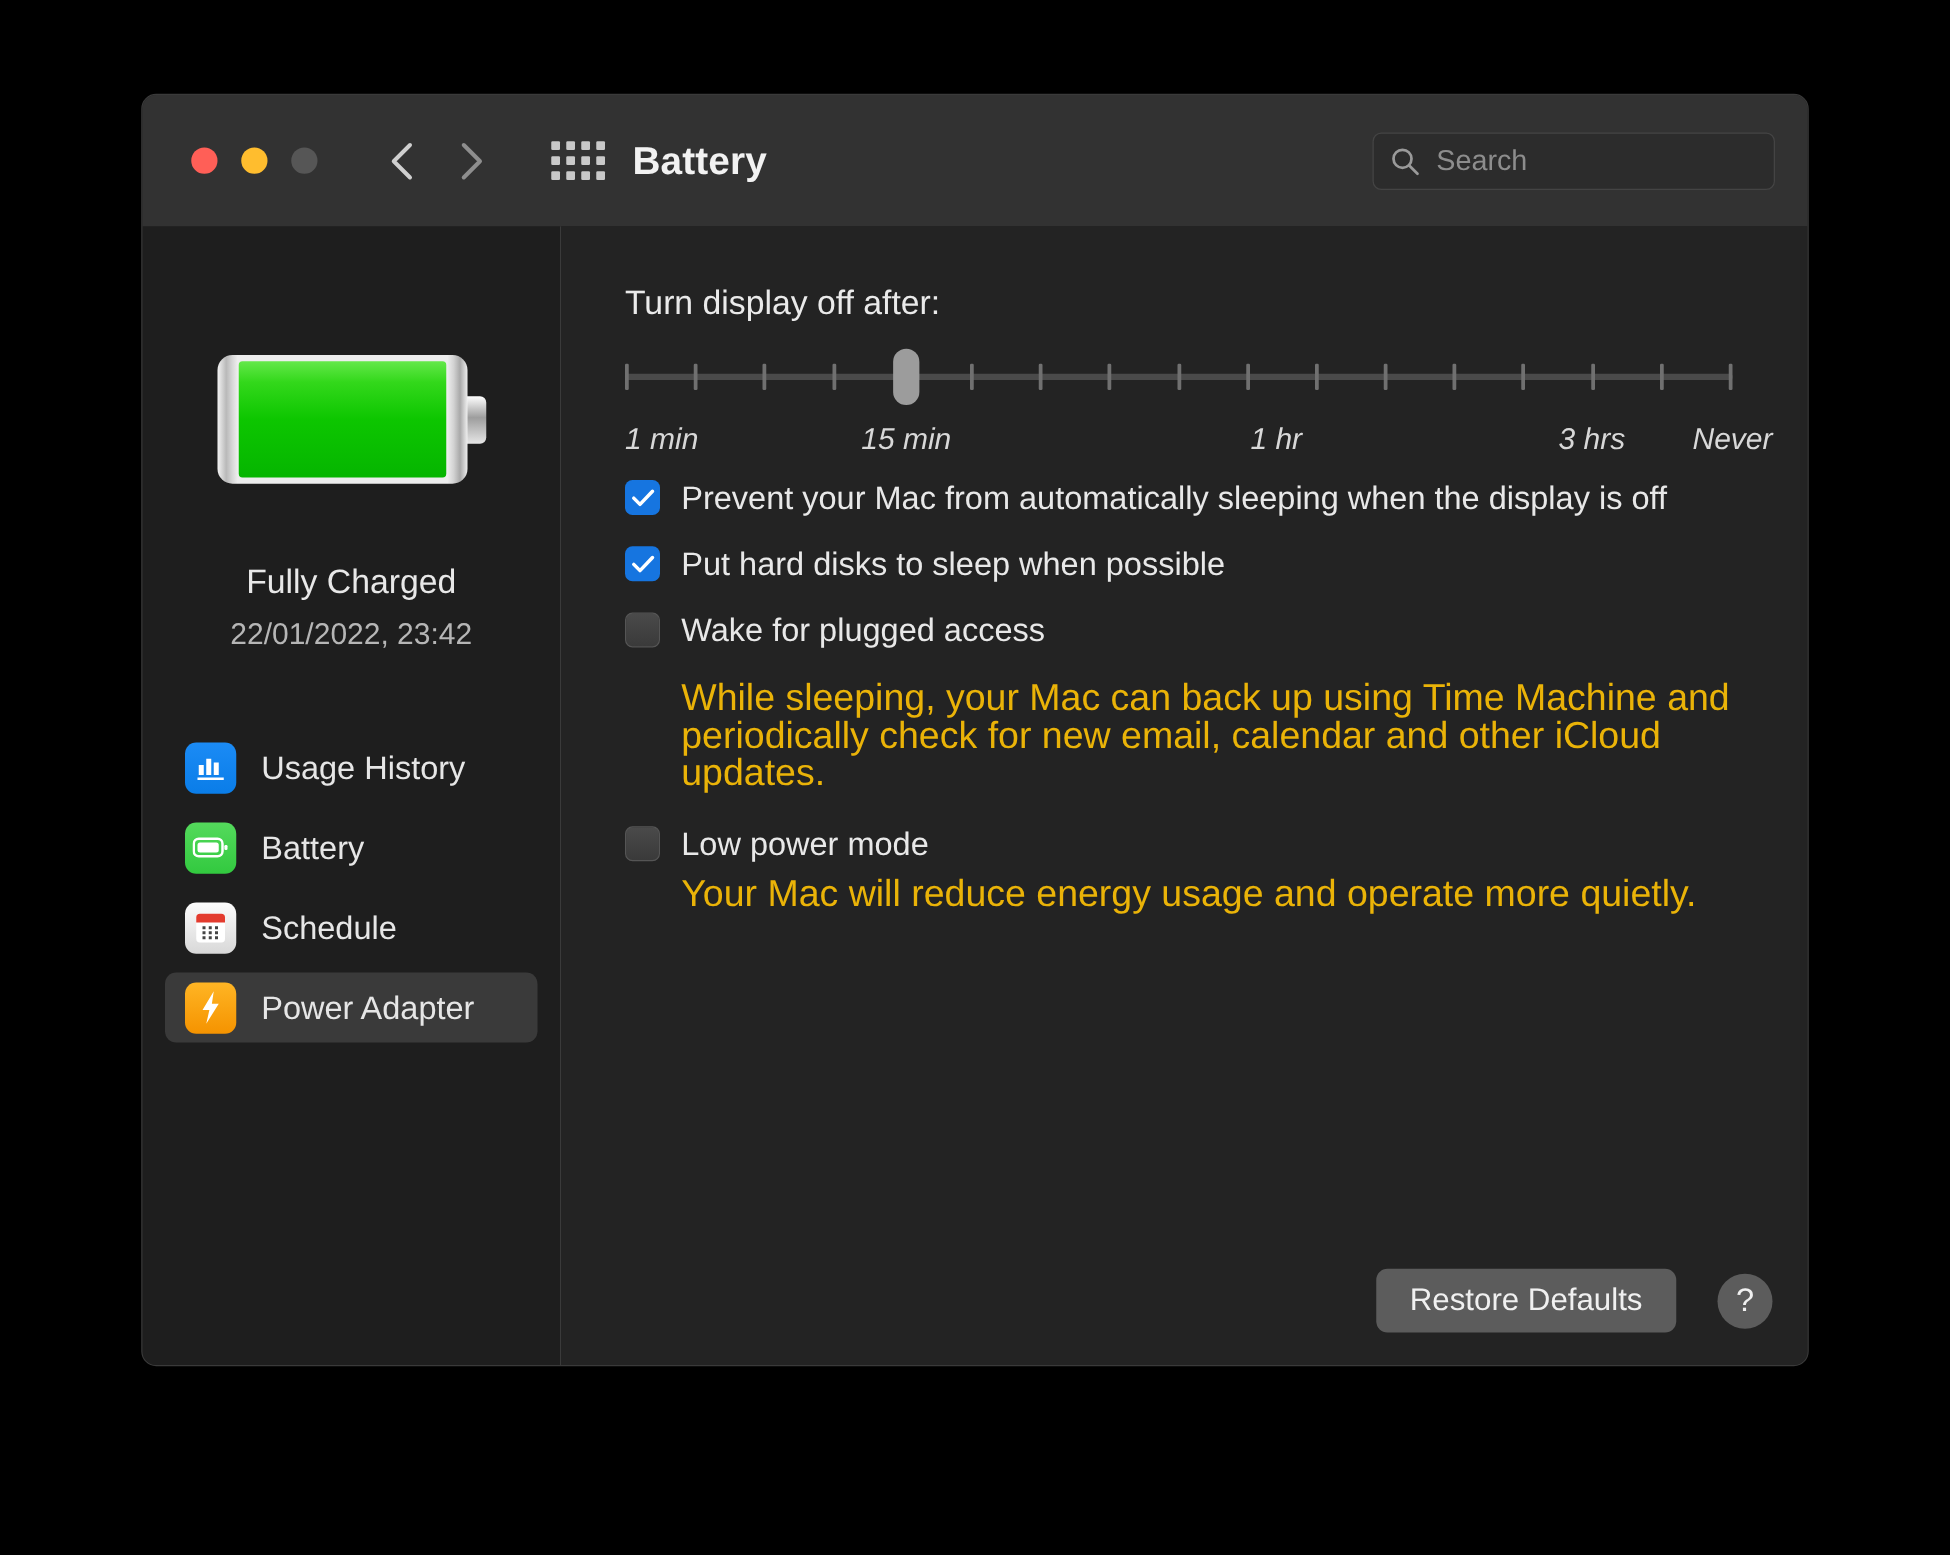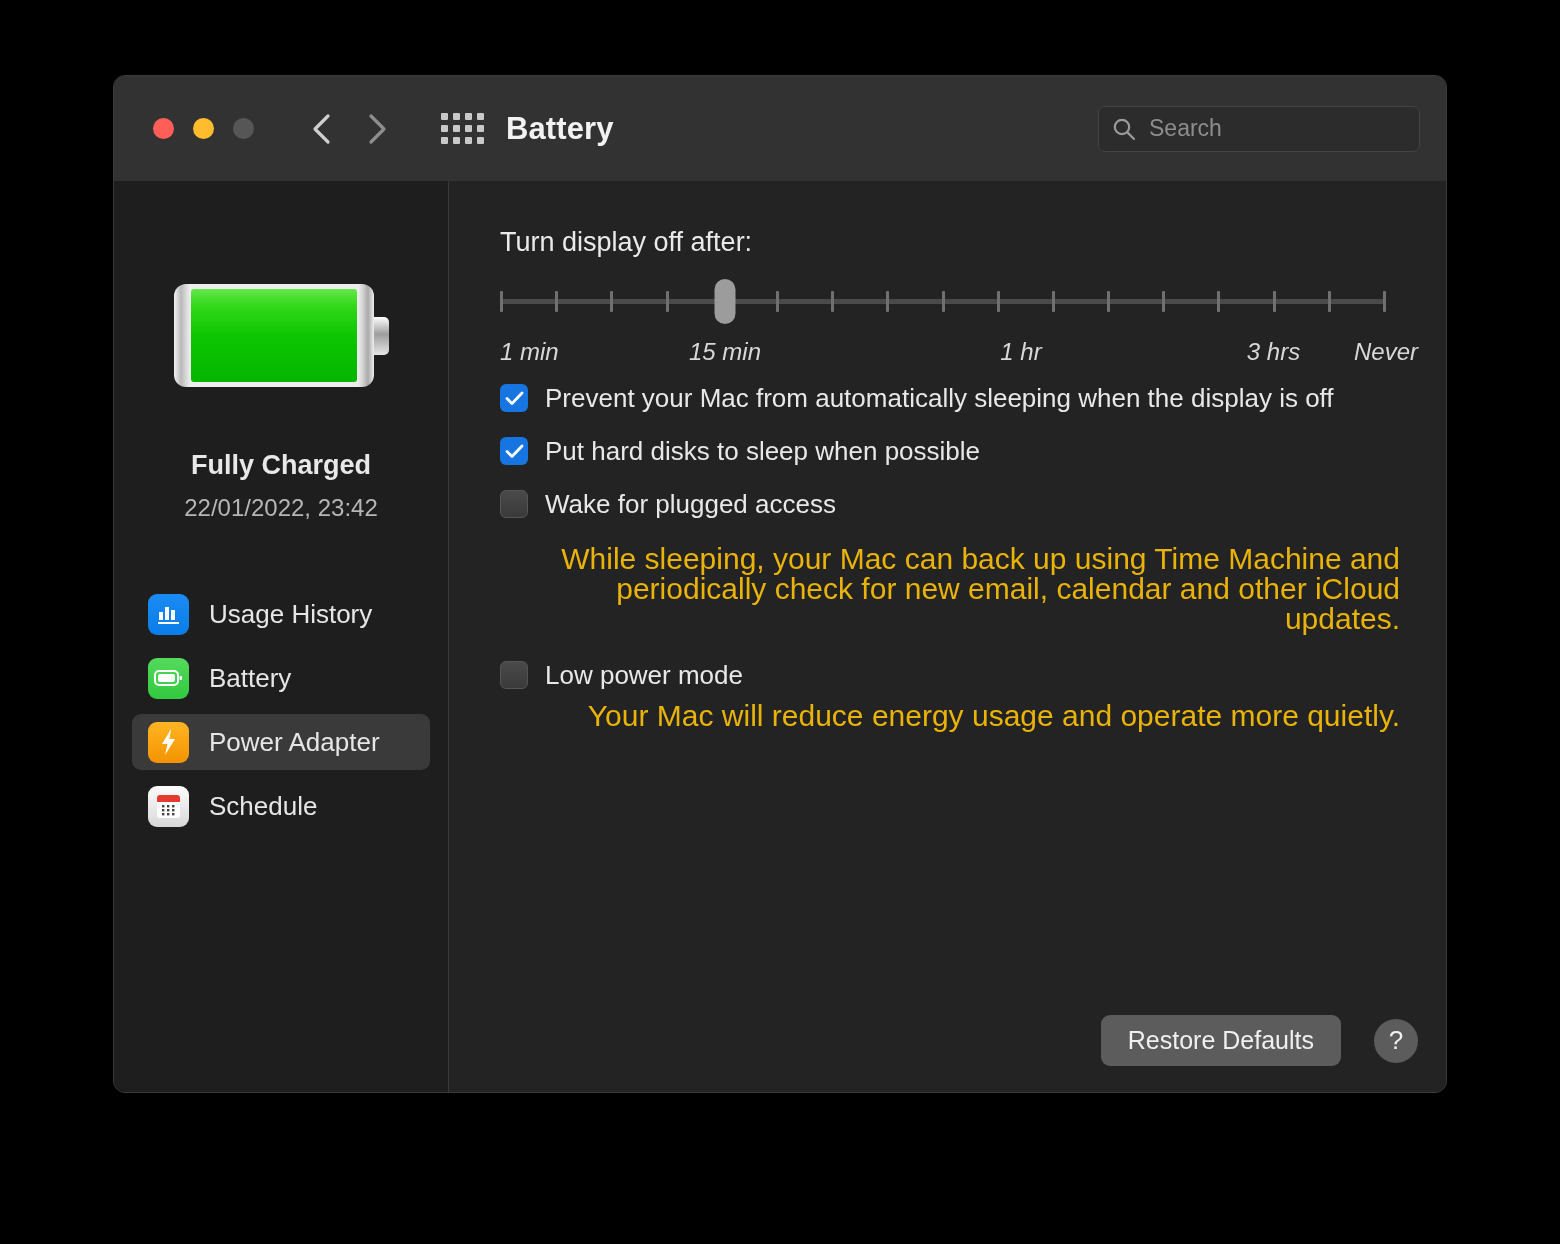--- a/index.html
+++ b/index.html
@@ -143,21 +143,21 @@
     right: 0; top: 33px;
     width: 17px; height: 38px;
     border-radius: 0 5px 5px 0;
     background: linear-gradient(to bottom, #ffffff, #9d9d9d 45%, #e6e6e6);
   }
 
   .bat-status {
     margin-top: 63px;
     color: #e8e8e8;
     font-size: 27px;
-    font-weight: 700;
+    font-weight: 400;
   }
   .bat-time {
     margin-top: 13px;
     color: #b6b6b6;
     font-size: 24px;
   }
 
   .navlist {
     margin-top: 64px;
     width: 100%;
@@ -248,21 +248,21 @@
     height: 32px;
   }
   .slider-labels span {
     position: absolute;
     color: #d8d8d8;
     font-size: 24px;
     white-space: nowrap;
     font-style: italic;
   }
 
-  .opts { position: absolute; left: 51px; top: 198px; width: 900px; text-align: right; }
+  .opts { position: absolute; left: 51px; top: 198px; width: 900px; }
 
   .optrow {
     display: flex;
     align-items: flex-start;
     gap: 17px;
     margin-bottom: 0;
   }
   .cb {
     width: 28px; height: 28px;
     border-radius: 6px;
@@ -401,29 +401,20 @@
 
         <div class="navitem">
           <span class="nav-ico ico-battery">
             <svg width="29" height="20" viewBox="0 0 29 20">
               <rect x="1" y="3" width="23" height="14" rx="4" stroke="#fff" stroke-width="2" fill="none"></rect>
               <rect x="4" y="6" width="17" height="8" rx="2" fill="#fff"></rect>
               <rect x="25.5" y="8" width="2.5" height="4" rx="1" fill="#fff"></rect>
             </svg>
           </span>
           <span class="label">Battery</span>
-        </div>
-
-        <div class="navitem selected">
-          <span class="nav-ico ico-adapter">
-            <svg width="19" height="28" viewBox="0 0 19 28">
-              <path d="M12 1 L3 16 L8.5 16 L6 27 L16 11 L10.5 11 Z" fill="#fff"></path>
-            </svg>
-          </span>
-          <span class="label">Power Adapter</span>
         </div>
 
         <div class="navitem">
           <span class="nav-ico ico-schedule">
             <svg width="31" height="31" viewBox="0 0 31 31">
               <rect x="4" y="4" width="23" height="23" rx="3" fill="#fff"></rect>
               <path d="M4 7 a3 3 0 0 1 3-3 h17 a3 3 0 0 1 3 3 v4 h-23 z" fill="#e33b2e"></path>
               <g fill="#444">
                 <rect x="9" y="14" width="2.4" height="2.4"></rect>
                   <rect x="14" y="14" width="2.4" height="2.4"></rect>
@@ -431,20 +422,29 @@
                 <rect x="9" y="18" width="2.4" height="2.4"></rect>
                   <rect x="14" y="18" width="2.4" height="2.4"></rect>
                   <rect x="19" y="18" width="2.4" height="2.4"></rect>
                 <rect x="9" y="22" width="2.4" height="2.4"></rect>
                   <rect x="14" y="22" width="2.4" height="2.4"></rect>
                   <rect x="19" y="22" width="2.4" height="2.4"></rect>
               </g>
             </svg>
           </span>
           <span class="label">Schedule</span>
+        </div>
+
+        <div class="navitem selected">
+          <span class="nav-ico ico-adapter">
+            <svg width="19" height="28" viewBox="0 0 19 28">
+              <path d="M12 1 L3 16 L8.5 16 L6 27 L16 11 L10.5 11 Z" fill="#fff"></path>
+            </svg>
+          </span>
+          <span class="label">Power Adapter</span>
         </div>
 
       </div>
     </div>
 
     <div class="content">
 
       <div class="sect-title">Turn display off after:</div>
 
       <div class="slider-wrap">

